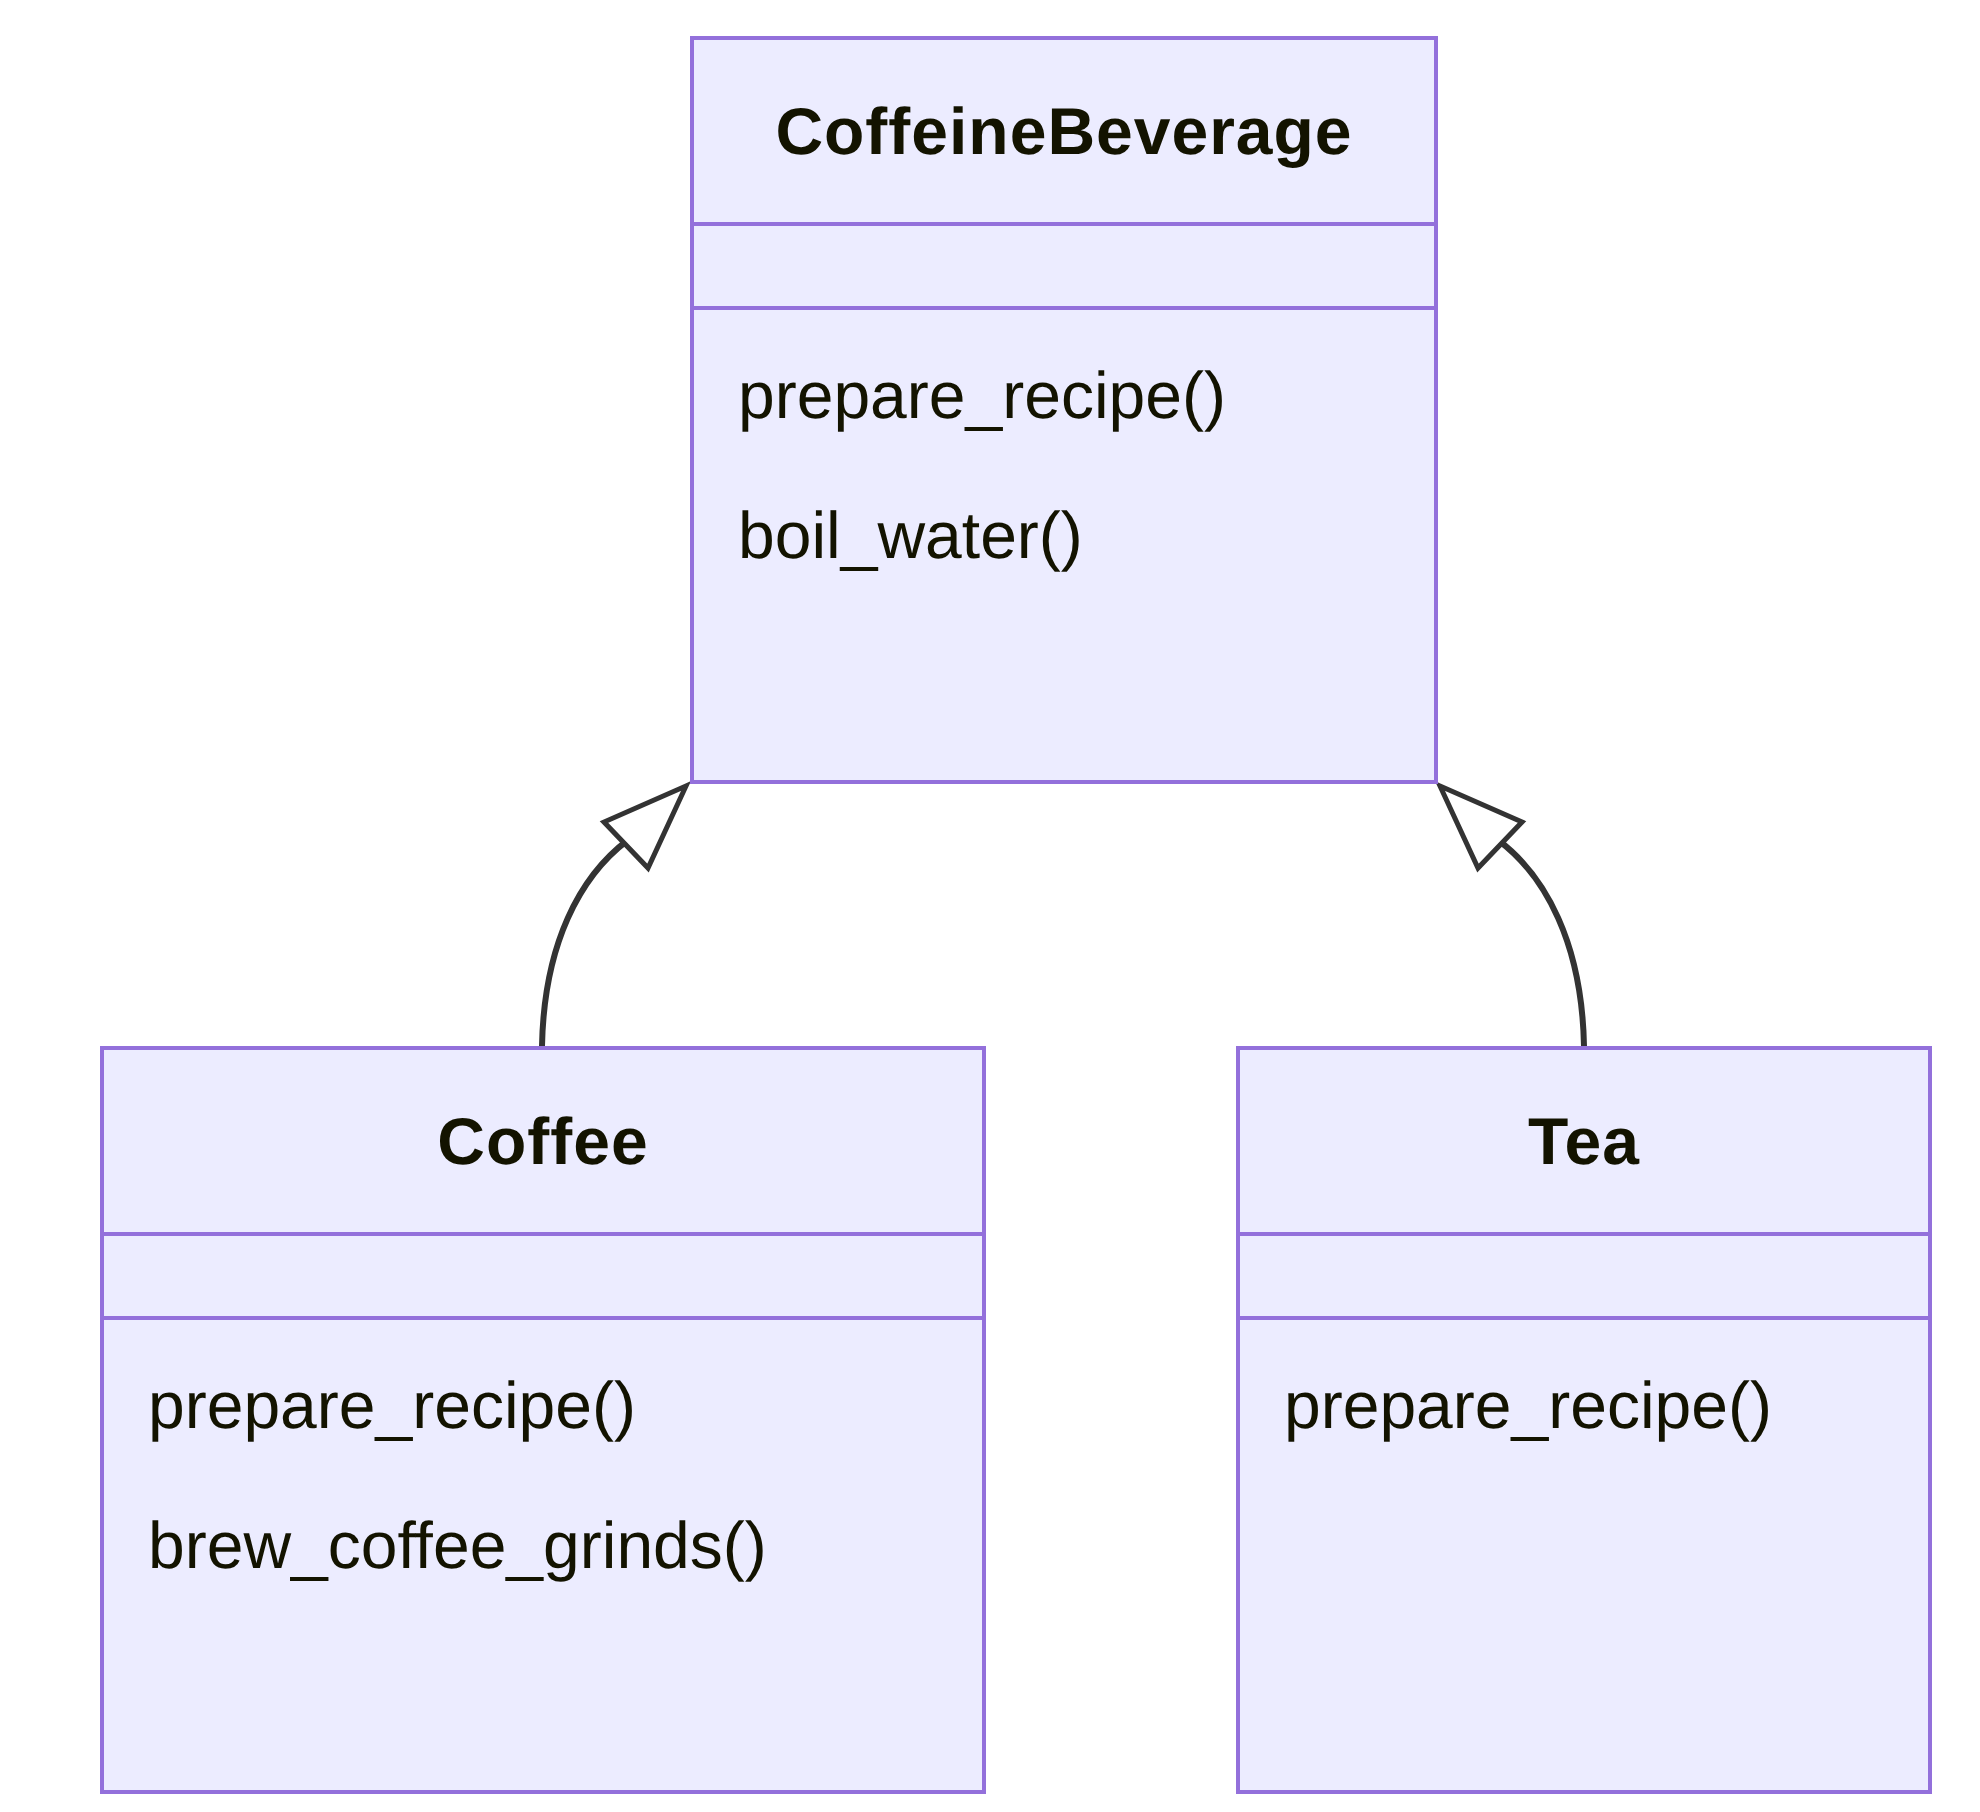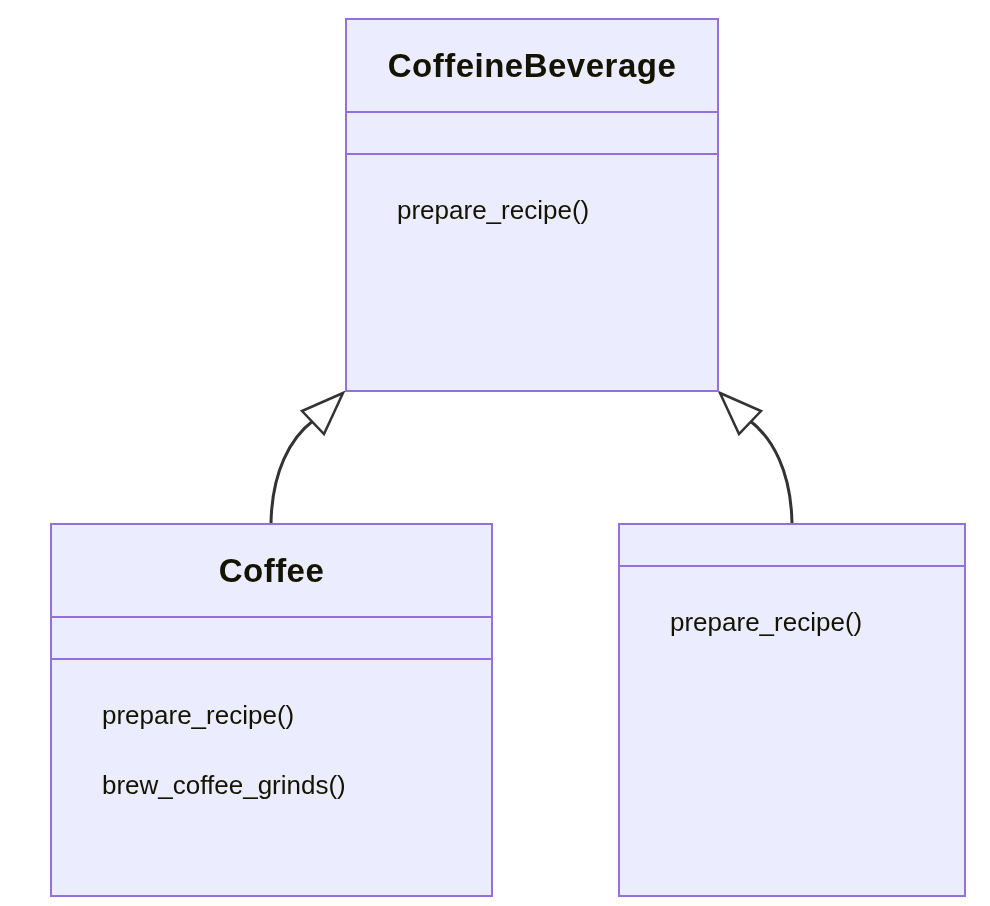--- a/index.html
+++ b/index.html
@@ -33,23 +33,22 @@
     font-size: 33px;
     letter-spacing: 0.5px;
   }
   .class-attrs {
     box-sizing: border-box;
     height: 42px;
     border-bottom: 2px solid #9370DB;
   }
   .class-methods {
     box-sizing: border-box;
-    padding: 20px 22px 0 22px;
-    font-size: 26px;
-    margin-left: 28px;
+    padding: 8px 22px 0 22px;
+    font-size: 33px;
   }
   .method-line {
     height: 70px;
     display: flex;
     align-items: center;
     white-space: nowrap;
   }
   #box-parent { left: 345px; top: 18px;  width: 374px; height: 374px; }
   #box-coffee { left: 50px;  top: 523px; width: 443px; height: 374px; }
   #box-tea    { left: 618px; top: 523px; width: 348px; height: 374px; }
@@ -75,32 +74,34 @@
       <path d="M792,523 C791,472 773,438 749,420" fill="none" stroke-width="3" stroke="#333333"></path>
       <polygon points="720,393 761,411 739,434" stroke-width="2.5" fill="#ffffff" stroke="#333333"></polygon>
     </g>
   </svg>
 
   <div id="box-parent" class="class-box">
     <div class="class-title">CoffeineBeverage</div>
     <div class="class-attrs"></div>
     <div class="class-methods">
       <div class="method-line">prepare_recipe()</div>
+      <div class="method-line">boil_water()</div>
     </div>
   </div>
 
   <div id="box-coffee" class="class-box">
     <div class="class-title">Coffee</div>
     <div class="class-attrs"></div>
     <div class="class-methods">
       <div class="method-line">prepare_recipe()</div>
       <div class="method-line">brew_coffee_grinds()</div>
     </div>
   </div>
 
   <div id="box-tea" class="class-box">
+    <div class="class-title">Tea</div>
     <div class="class-attrs"></div>
     <div class="class-methods">
       <div class="method-line">prepare_recipe()</div>
     </div>
   </div>
 
 </div>
 
 </body></html>

